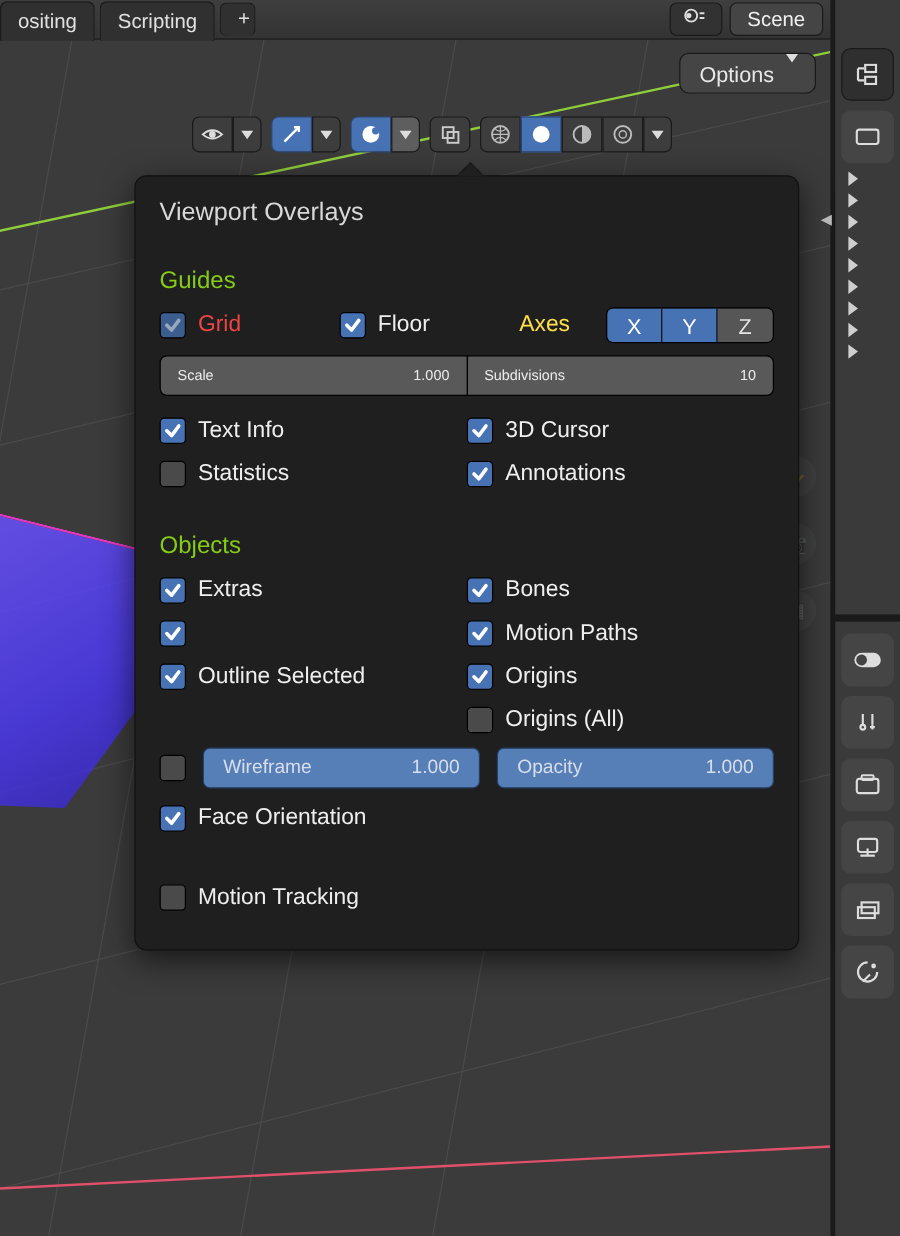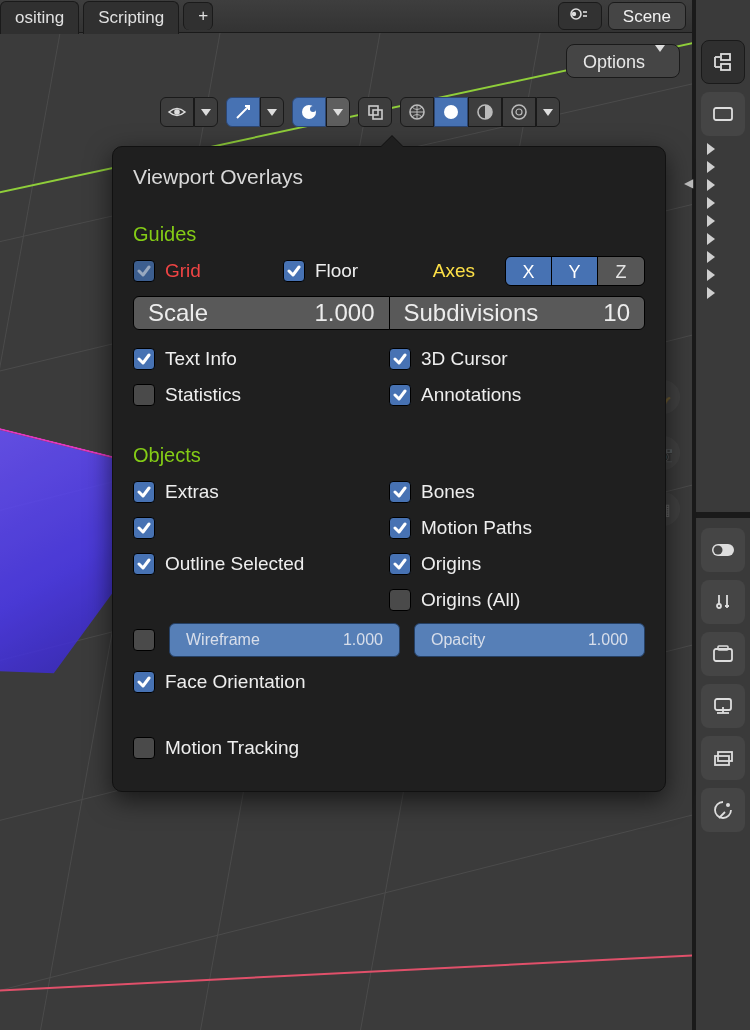--- a/index.html
+++ b/index.html
@@ -162,21 +162,21 @@
     width:46px;text-align:center;line-height:30px;font-size:18px;background:#565656;color:#e4e4e4;
     border-right:1px solid #000;
   }
   .seg .segbtn:last-child{border-right:none}
   .seg .segbtn.on{background:var(--accent);color:#fff}
 
   .fields-row{display:flex;gap:10px;margin-top:10px}
   .numfield{
     flex:1;height:34px;display:flex;align-items:center;justify-content:space-between;
     background:var(--field-bg);border:1px solid #000;border-radius:6px;padding:0 14px;
-    font-size:24px;color:#ececec;
+    font-size:12px;color:#ececec;
   }
   .numfield.left-seg{border-radius:6px 0 0 6px}
   .numfield.right-seg{border-radius:0 6px 6px 0;margin-left:-11px}
 
   .geo-row{display:flex;align-items:center;gap:14px;margin:8px 0}
   .geo-field{
     flex:1;height:34px;display:flex;align-items:center;justify-content:space-between;
     background:var(--field-bg2);border:1px solid #26436c;border-radius:6px;padding:0 16px;
     font-size:16px;color:#e7eefc;opacity:.92;
   }

